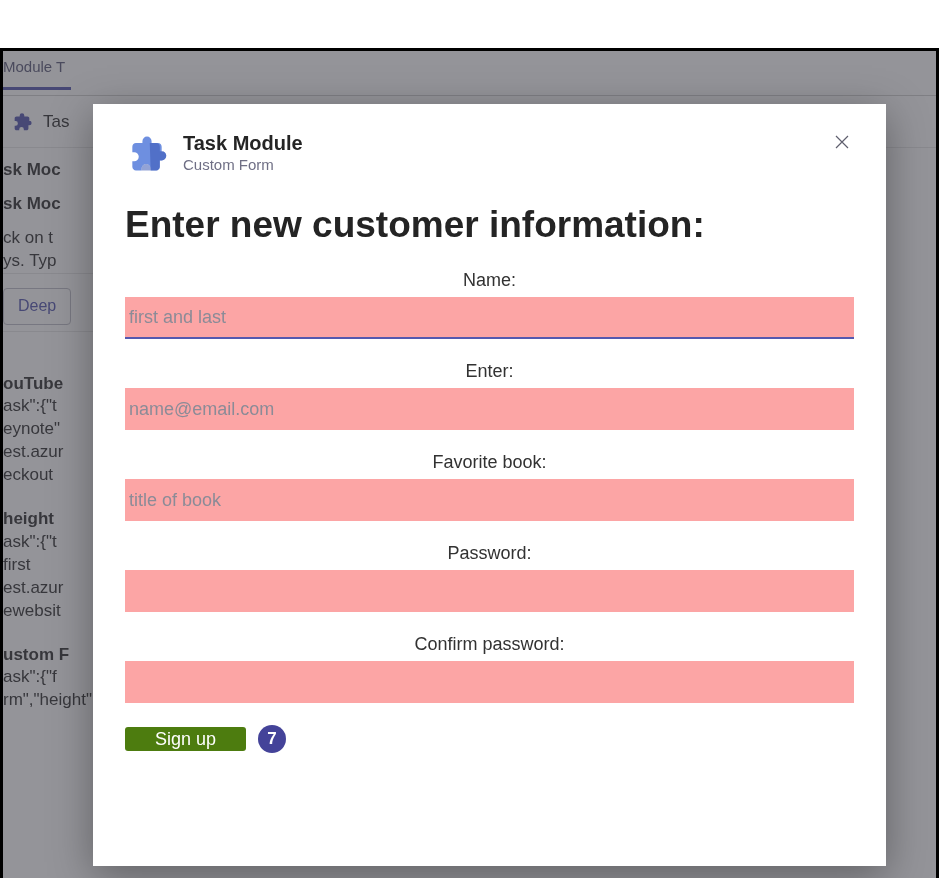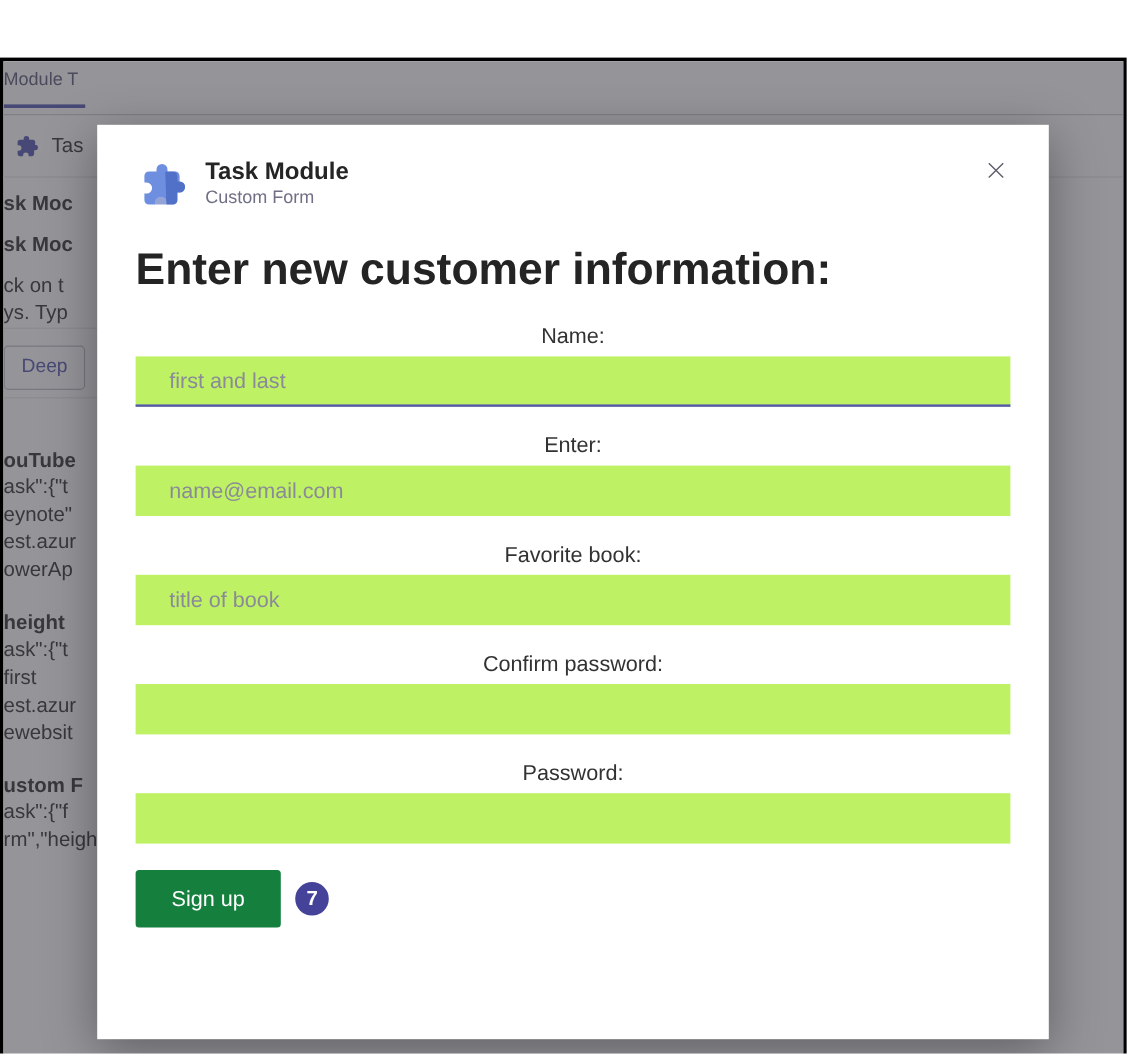--- a/index.html
+++ b/index.html
@@ -87,21 +87,21 @@
 
     .scrim {
       position: absolute;
       inset: 0;
       background: rgba(60,60,70,0.55);
     }
 
     
     .modal {
       position: absolute;
-      left: 78px;
+      left: 90px;
       top: 53px;
       width: 793px;
       height: 762px;
       background: #fff;
       box-shadow: 0 10px 40px rgba(0,0,0,.35);
       padding: 28px 32px 30px 32px;
     }
 
     .modal-head {
       display: flex;
@@ -144,46 +144,46 @@
     .field-label {
       font-size: 18px;
       color: #323232;
       margin-bottom: 6px;
       display: block;
       text-align: center;
     }
     .field-input {
       width: 100%;
       height: 42px;
-      background: #bef264;
+      background: #fca5a5;
       border: none;
-      padding: 0 28px;
+      padding: 0 4px;
       font-size: 18px;
       color: #323232;
       font-family: inherit;
       outline: none;
     }
     .field-input::placeholder { color: #8b8b97; }
 
     .field.focused .field-input {
       border-bottom: 2px solid #5558af;
       height: 42px;
     }
 
     .submit-row {
       display: flex;
       align-items: center;
       gap: 12px;
       margin-top: 6px;
     }
     .submit-btn {
-      background: #15803d;
+      background: #4d7c0f;
       color: #fff;
       border: none;
-      height: 48px;
+      height: 24px;
       padding: 0 30px;
       font-size: 18px;
       border-radius: 3px;
       cursor: pointer;
       font-family: inherit;
     }
     .annot-badge {
       width: 28px; height: 28px;
       border-radius: 50%;
       background: #444399;
@@ -221,21 +221,21 @@
       <div class="bg-block" style="border-top:1px solid #e6e6e6;border-bottom:1px solid #e6e6e6;padding:6px 0;">
         <span class="bg-btn">Deep</span>
       </div>
 
       <div class="bg-block" style="margin-top:30px;">
         <b>ouTube</b>
         <div class="bg-code">
           <span>ask":{"t</span><br>
           <span>eynote"</span><br>
           <span>est.azur</span><br>
-          <span>owerAp</span>
+          <span>eckout</span>
         </div>
       </div>
 
       <div class="bg-block" style="margin-top:10px;">
         <b>height</b>
         <div class="bg-code">
           <span>ask":{"t</span><br>
           <span>first</span><br>
           <span>est.azur</span><br>
           <span>ewebsit</span>
@@ -283,26 +283,26 @@
       <label class="field-label">Enter:</label>
       <input class="field-input" type="text" placeholder="name@email.com" style="">
     </div>
 
     <div class="field">
       <label class="field-label">Favorite book:</label>
       <input class="field-input" type="text" placeholder="title of book" style="">
     </div>
 
     <div class="field">
+      <label class="field-label">Password:</label>
+      <input class="field-input" type="password" placeholder="" style="">
+    </div>
+
+    <div class="field">
       <label class="field-label">Confirm password:</label>
-      <input class="field-input" type="password" placeholder="" style="">
-    </div>
-
-    <div class="field">
-      <label class="field-label">Password:</label>
       <input class="field-input" type="password" placeholder="" style="">
     </div>
 
     <div class="submit-row">
       <button class="submit-btn">Sign up</button>
       <span class="annot-badge">7</span>
     </div>
 
   </div>
 

